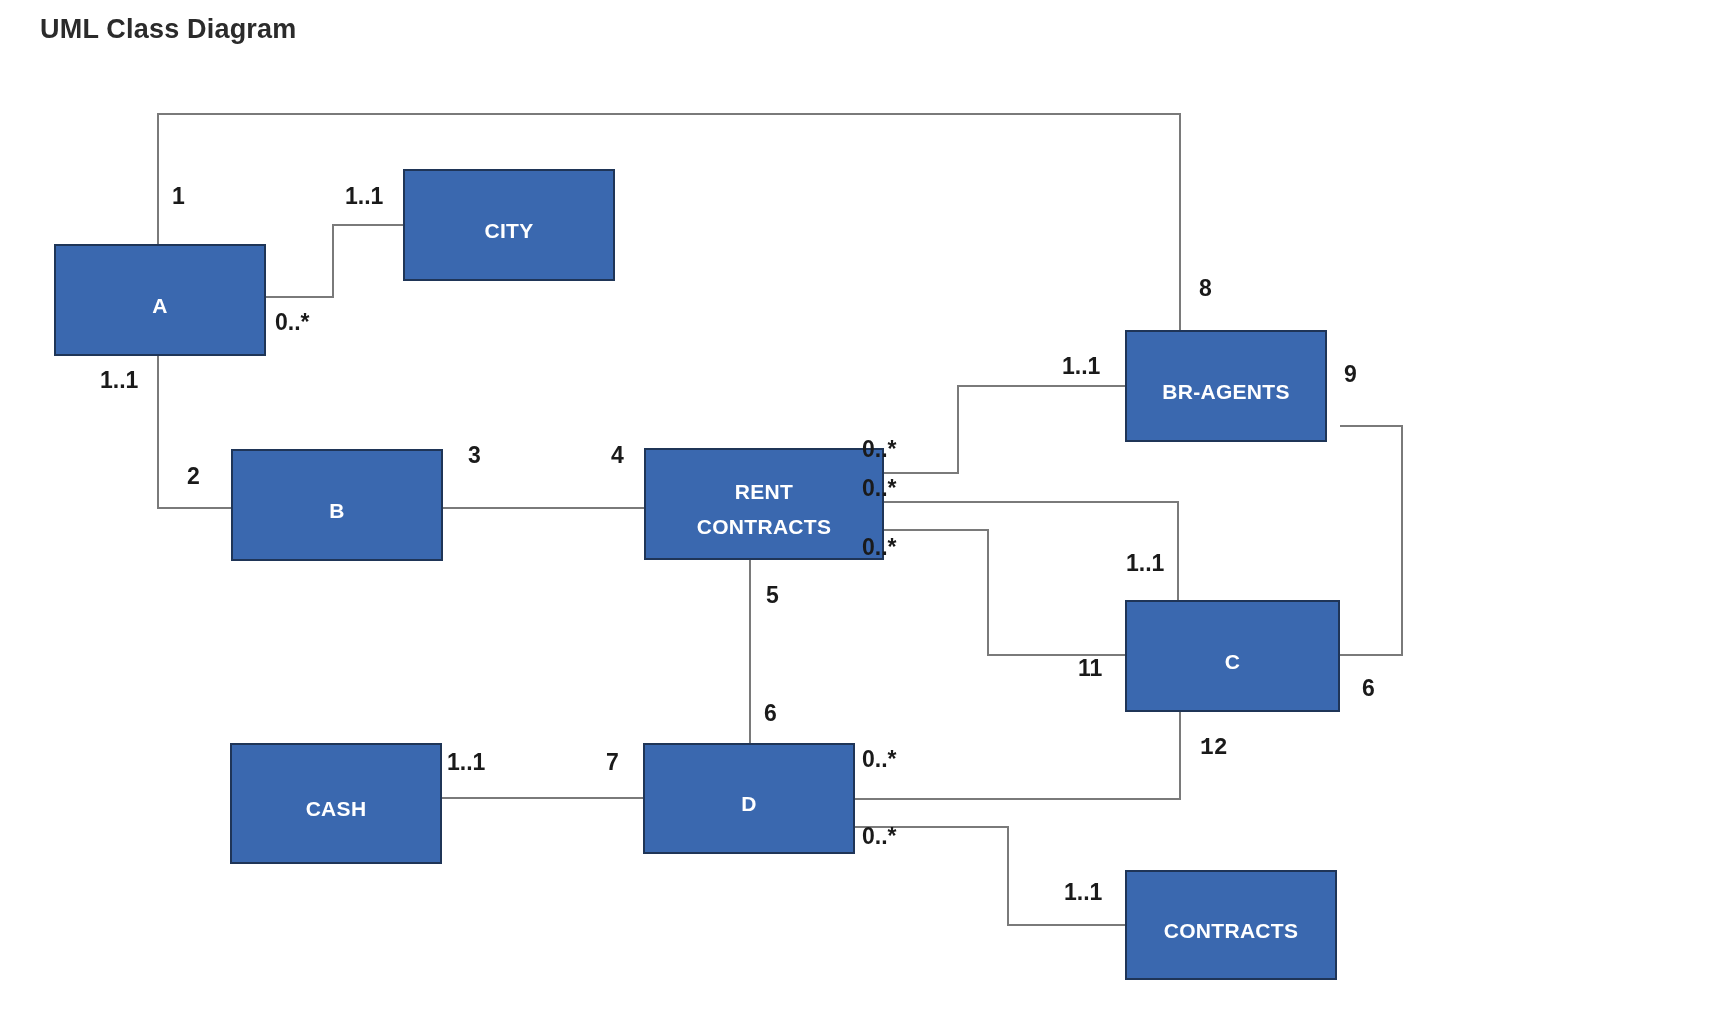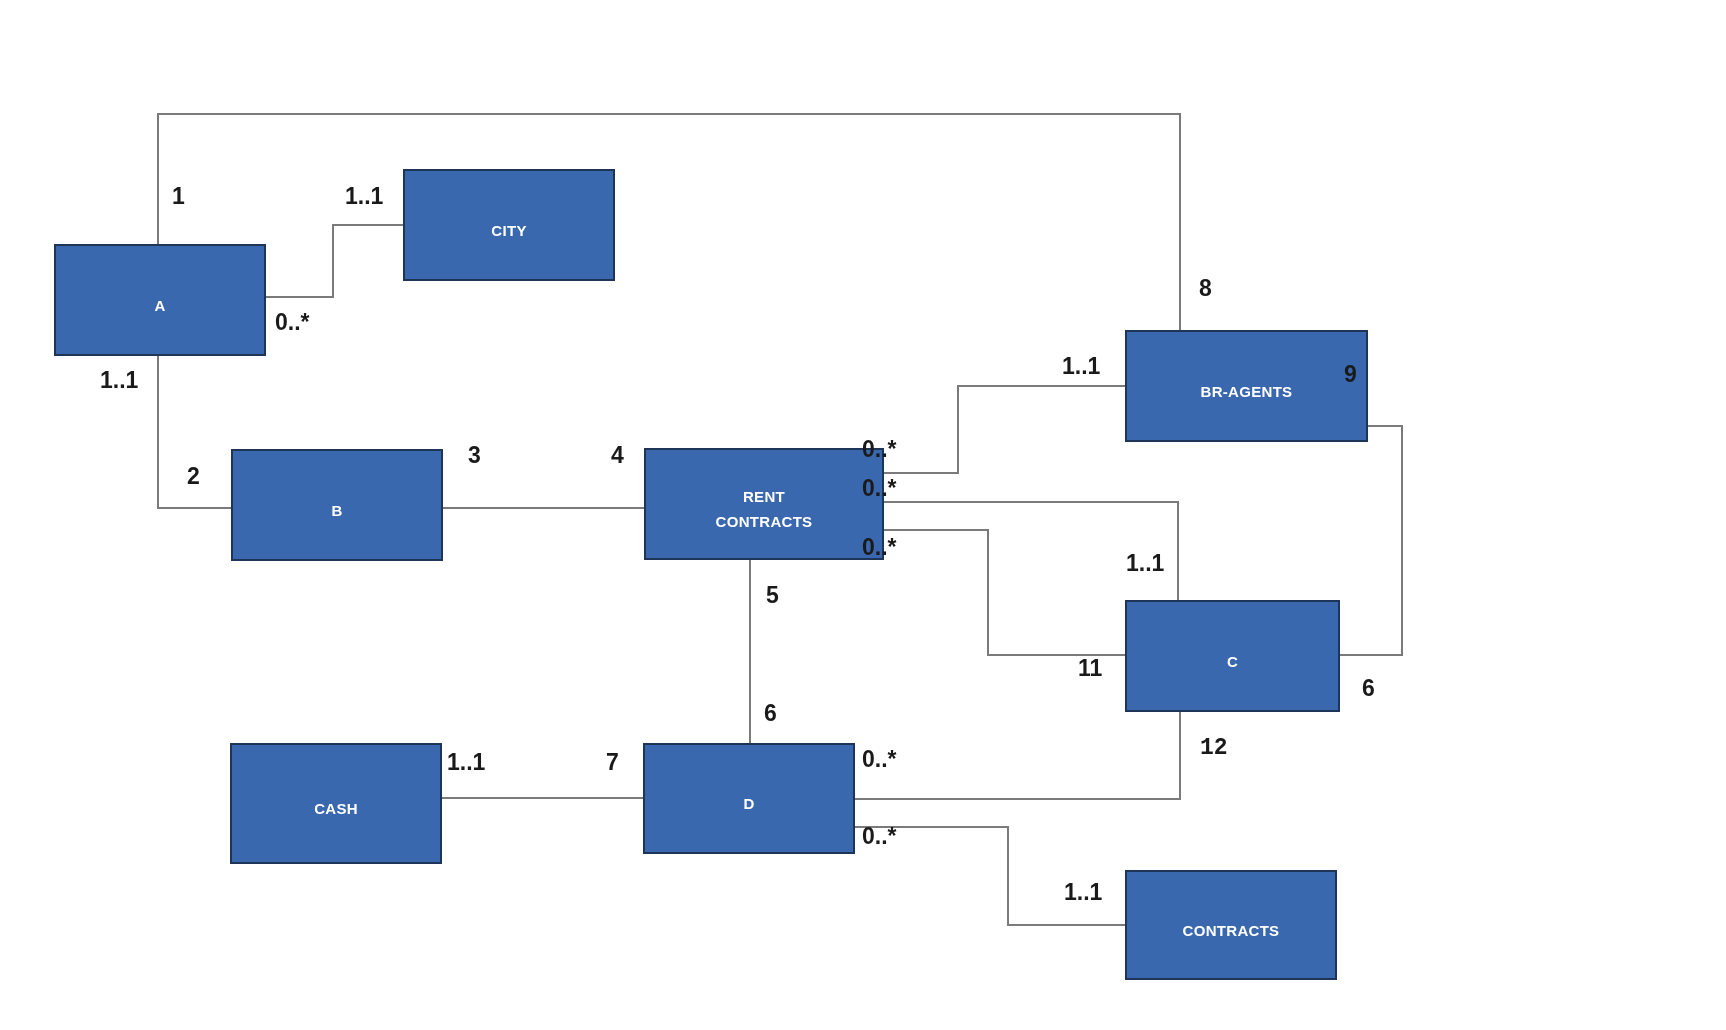--- a/index.html
+++ b/index.html
@@ -38,39 +38,40 @@
     background: var(--node-fill, #3a68af);
     border: 2px solid var(--node-border, #1f3557);
     display: flex;
     align-items: center;
     justify-content: center;
     text-align: center;
   }
   .node-label {
     color: var(--node-text, #ffffff);
     font-weight: bold;
-    font-size: 15px;
+    font-size: 21px;
     line-height: 1.65;
     letter-spacing: 0.3px;
     white-space: pre-line;
     margin-top: 12px;
   }
   .dlabel {
     position: absolute;
     font-weight: bold;
     font-size: 23px;
     line-height: 1.1;
     color: var(--label-color, #1a1a1a);
     white-space: nowrap;
   }
 </style>
 </head>
 <body>
 
 <div class="canvas" style="width: 1726px; height: 1030px;">
+  <h1 class="page-title">UML Class Diagram</h1>
   <svg class="connector-layer" xmlns="http://www.w3.org/2000/svg" viewBox="0 0 1726 1030">
       <polyline points="158,244 158,114 1180,114 1180,330" fill="none" stroke="#7a7a7a" stroke-width="2"></polyline>
       <polyline points="266,297 333,297 333,225 403,225" fill="none" stroke="#7a7a7a" stroke-width="2"></polyline>
       <polyline points="158,356 158,508 231,508" fill="none" stroke="#7a7a7a" stroke-width="2"></polyline>
       <polyline points="443,508 644,508" fill="none" stroke="#7a7a7a" stroke-width="2"></polyline>
       <polyline points="856,473 958,473 958,386 1125,386" fill="none" stroke="#7a7a7a" stroke-width="2"></polyline>
       <polyline points="856,502 1178,502 1178,600" fill="none" stroke="#7a7a7a" stroke-width="2"></polyline>
       <polyline points="856,530 988,530 988,655 1125,655" fill="none" stroke="#7a7a7a" stroke-width="2"></polyline>
       <polyline points="1340,426 1402,426 1402,655 1340,655" fill="none" stroke="#7a7a7a" stroke-width="2"></polyline>
       <polyline points="750,560 750,743" fill="none" stroke="#7a7a7a" stroke-width="2"></polyline>
@@ -85,21 +86,21 @@
       <div class="node" style="left: 403px; top: 169px; width: 212px; height: 112px;">
         <span class="node-label">CITY</span>
       </div>
       <div class="node" style="left: 231px; top: 449px; width: 212px; height: 112px;">
         <span class="node-label">B</span>
       </div>
       <div class="node" style="left: 644px; top: 448px; width: 240px; height: 112px;">
         <span class="node-label">RENT
 CONTRACTS</span>
       </div>
-      <div class="node" style="left: 1125px; top: 330px; width: 243px; height: 112px;">
+      <div class="node" style="left: 1125px; top: 330px; width: 202px; height: 112px;">
         <span class="node-label">BR-AGENTS</span>
       </div>
       <div class="node" style="left: 1125px; top: 600px; width: 215px; height: 112px;">
         <span class="node-label">C</span>
       </div>
       <div class="node" style="left: 230px; top: 743px; width: 212px; height: 121px;">
         <span class="node-label">CASH</span>
       </div>
       <div class="node" style="left: 643px; top: 743px; width: 212px; height: 111px;">
         <span class="node-label">D</span>

